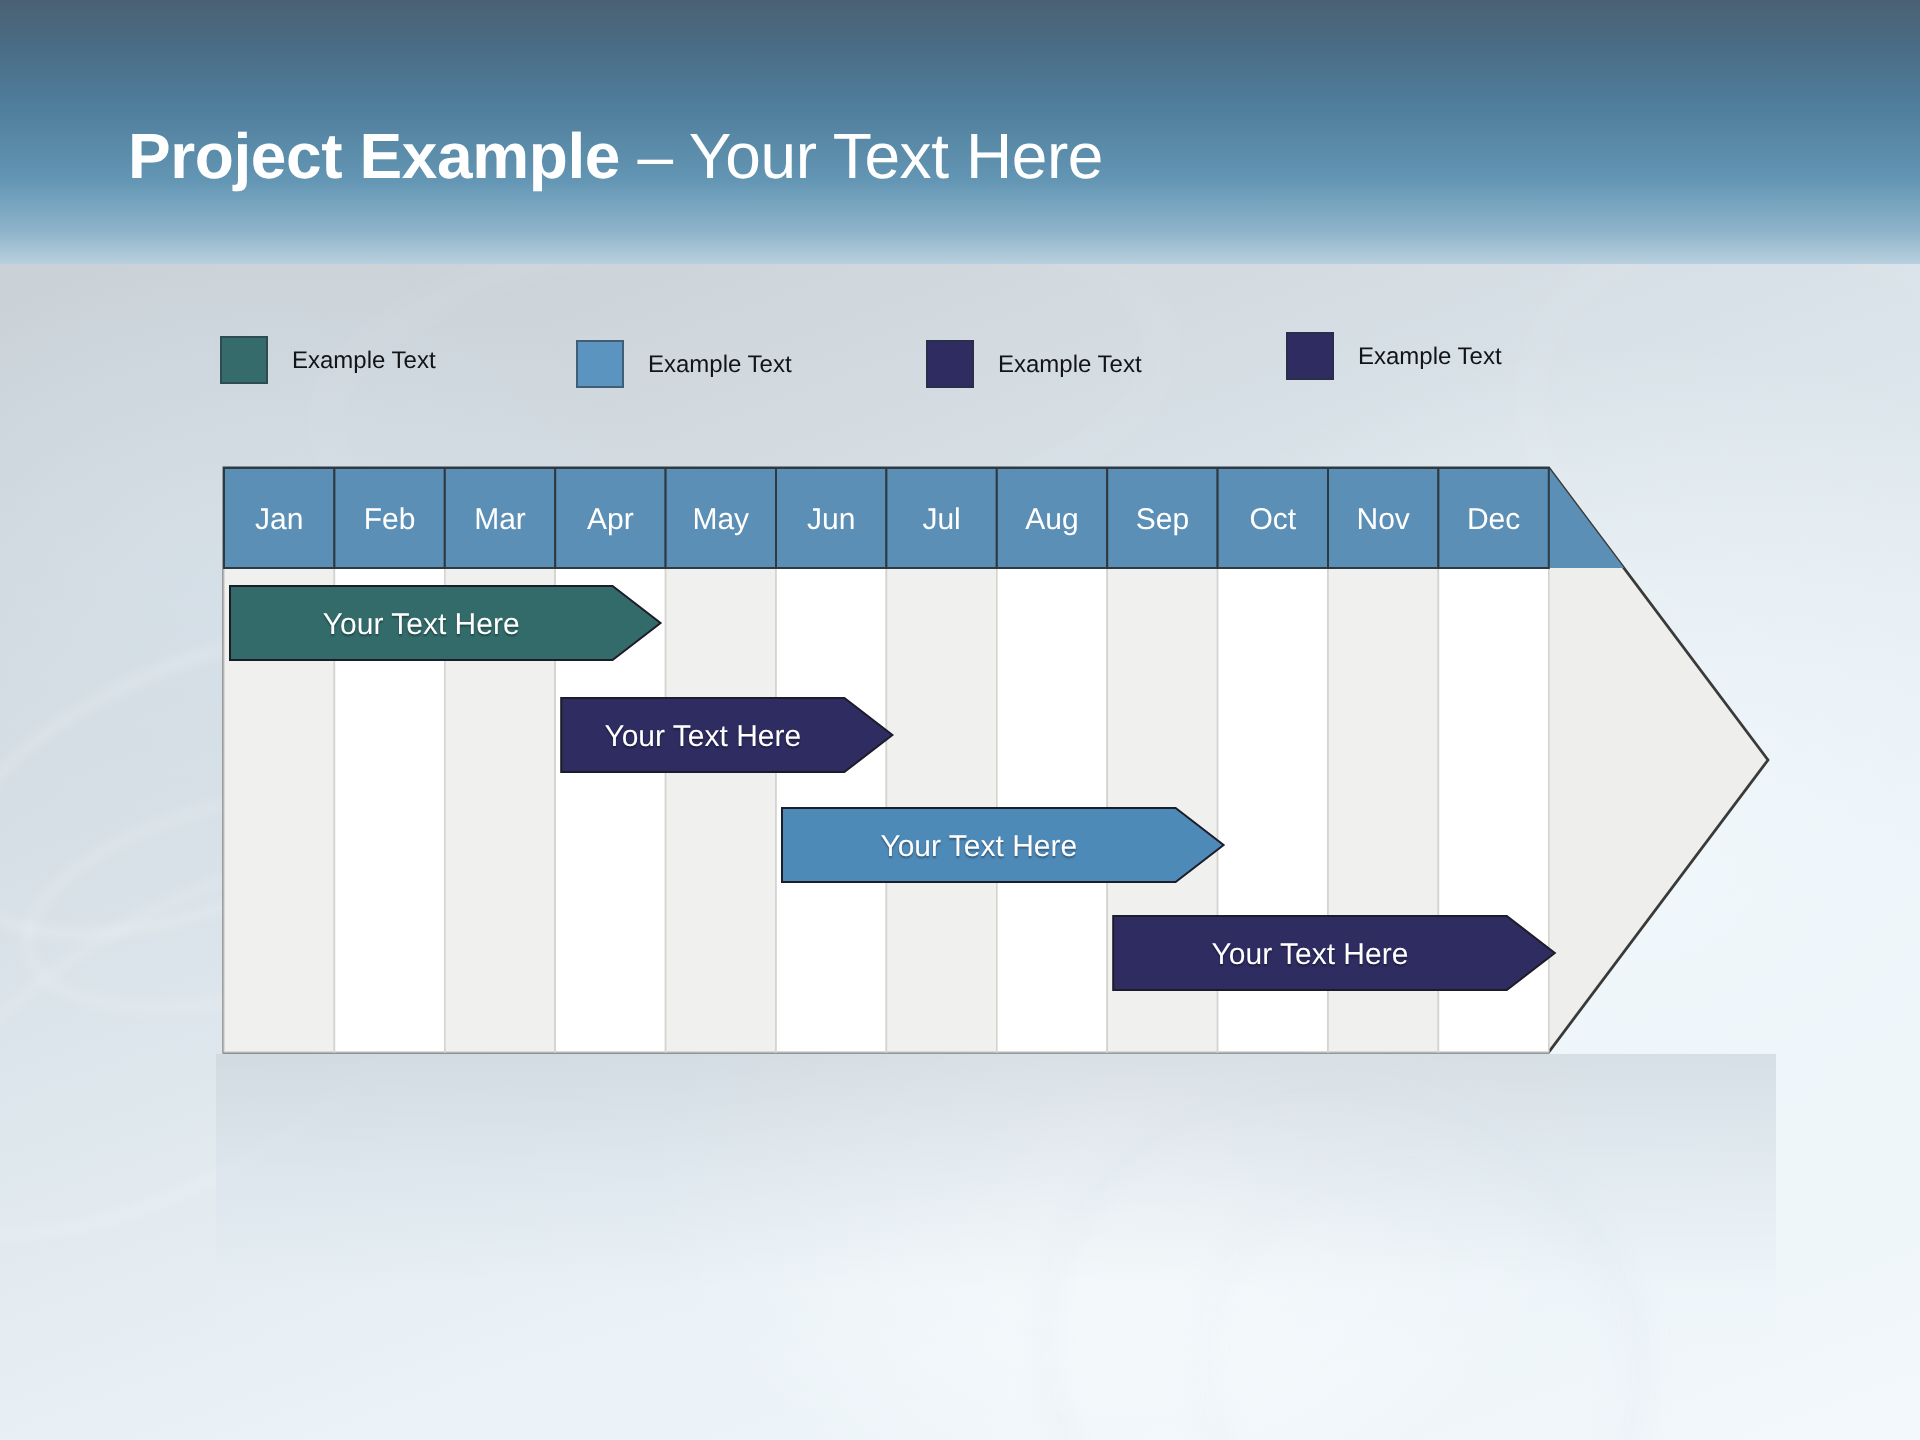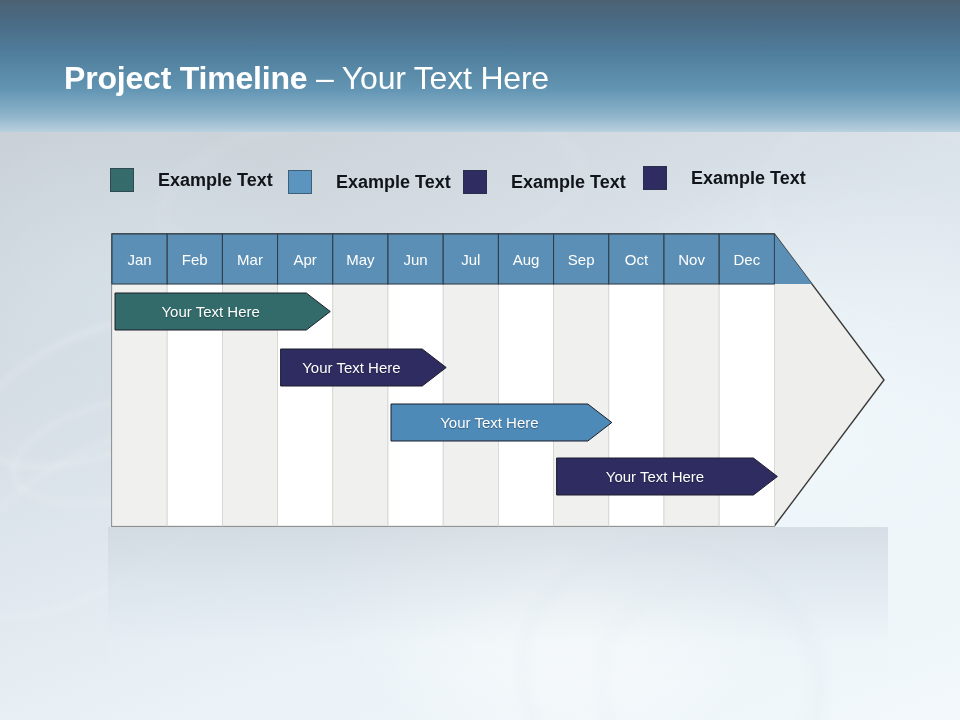--- a/index.html
+++ b/index.html
@@ -78,23 +78,23 @@
     display: flex;
     align-items: center;
     white-space: nowrap;
   }
   .legend-swatch {
     width: 22px; height: 22px;
     border: 1px solid rgba(40,50,60,0.55);
     flex: 0 0 auto;
   }
   .legend-label {
-    margin-left: 24px;
-    font-size: 18px;
-    font-weight: bold;
+    margin-left: 12px;
+    font-size: 12px;
+    font-weight: normal;
     color: #111418;
   }
   .li0 { left: 110px; top: 168px; }
   .li1 { left: 288px; top: 170px; }
   .li2 { left: 463px; top: 170px; }
   .li3 { left: 643px; top: 166px; }
 
   
   #chart {
     position: absolute;
@@ -146,21 +146,21 @@
 
   <span class="wisp w1"></span>
   <span class="wisp w2"></span>
   <span class="wisp w3"></span>
   <span class="wisp w6"></span>
   <span class="wisp w7"></span>
 
   <div id="header-band"></div>
 
   <div id="page-title">
-    <span class="strong">Project Timeline</span><span class="light"> – </span><span class="light">Your Text Here</span>
+    <span class="strong">Project Example</span><span class="light"> – </span><span class="light">Your Text Here</span>
   </div>
 
   <div id="legend">
     <div class="legend-item li0">
       <span class="legend-swatch" style="background: rgb(53, 107, 107);"></span>
       <span class="legend-label">Example Text</span>
     </div>
     <div class="legend-item li1">
       <span class="legend-swatch" style="background: rgb(91, 148, 191);"></span>
       <span class="legend-label">Example Text</span>

